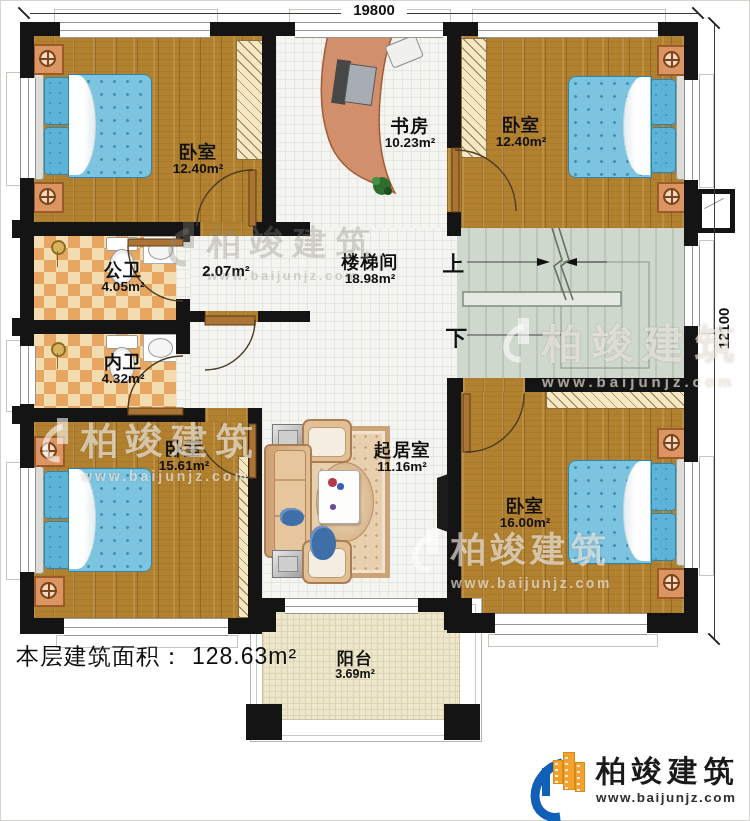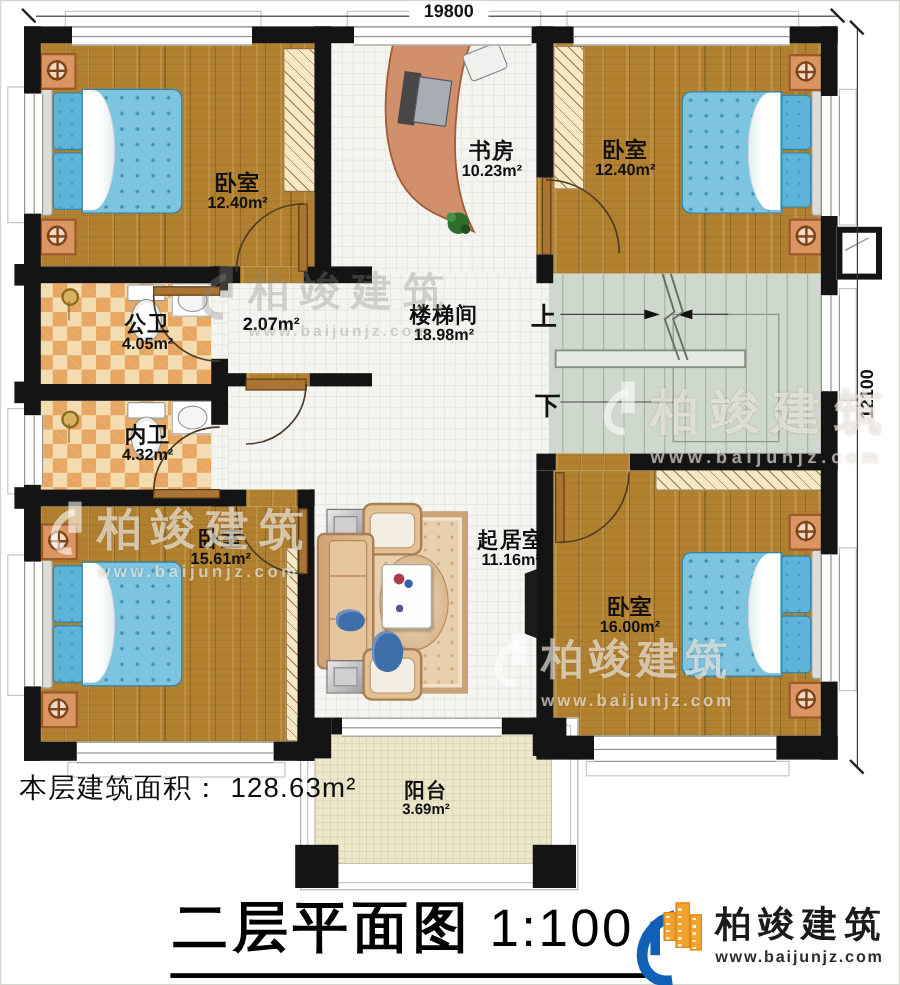--- a/index.html
+++ b/index.html
@@ -356,21 +356,21 @@
       <div class="ar">4.32m²</div>
   </div>
   <div class="label" style="left:370px;top:270px">
     <div class="nm">楼梯间</div>
       <div class="ar">18.98m²</div>
   </div>
   <div class="label" style="left:184px;top:457px">
     <div class="nm">卧室</div>
       <div class="ar">15.61m²</div>
   </div>
-  <div class="label" style="left:426px;top:458px">
+  <div class="label" style="left:402px;top:458px">
     <div class="nm">起居室</div>
       <div class="ar">11.16m²</div>
   </div>
   <div class="label" style="left:525px;top:514px">
     <div class="nm">卧室</div>
       <div class="ar">16.00m²</div>
   </div>
   <div class="label" style="left:355px;top:666px">
     <div class="nm" style="font-size:17px">阳台</div>
       <div class="ar" style="font-size:12.5px">3.69m²</div>
@@ -411,23 +411,20 @@
   <div class="tick" style="left:16px;top:12px"></div>
   <div class="tick" style="left:690px;top:12px"></div>
   <div class="dimlabel" style="left:341px;top:1px;width:66px">19800</div>
   <div class="dimline" style="left:714px;top:24px;width:1px;height:616px"></div>
   <div class="tick" style="left:706px;top:22px"></div>
   <div class="tick" style="left:706px;top:638px"></div>
   <div class="dimlabel" style="left:694px;top:320px;width:58px;background:transparent;transform:rotate(-90deg)">12100</div>
 
   <div class="info" style="left:16px;top:641px">
     <span>本层建筑面积：</span><span class="val">128.63m²</span>
-  </div>
-  <div class="title" style="left:142px;top:742px">
-    <span class="t1">二层平面图</span><span class="t2">1:100</span>
   </div>
   <div class="brand" style="left:533px;top:748px">
     <div class="brand-icon">
       <div class="bi-swoosh"></div>
       <div class="bi-blue" style="left:9px;top:20px;width:8px;height:28px"></div>
       <div class="bi-bar" style="left:20px;top:12px;width:8px;height:22px"></div>
       <div class="bi-bar" style="left:30px;top:4px;width:10px;height:36px"></div>
       <div class="bi-bar" style="left:42px;top:14px;width:8px;height:28px"></div>
     </div>
     <div>

